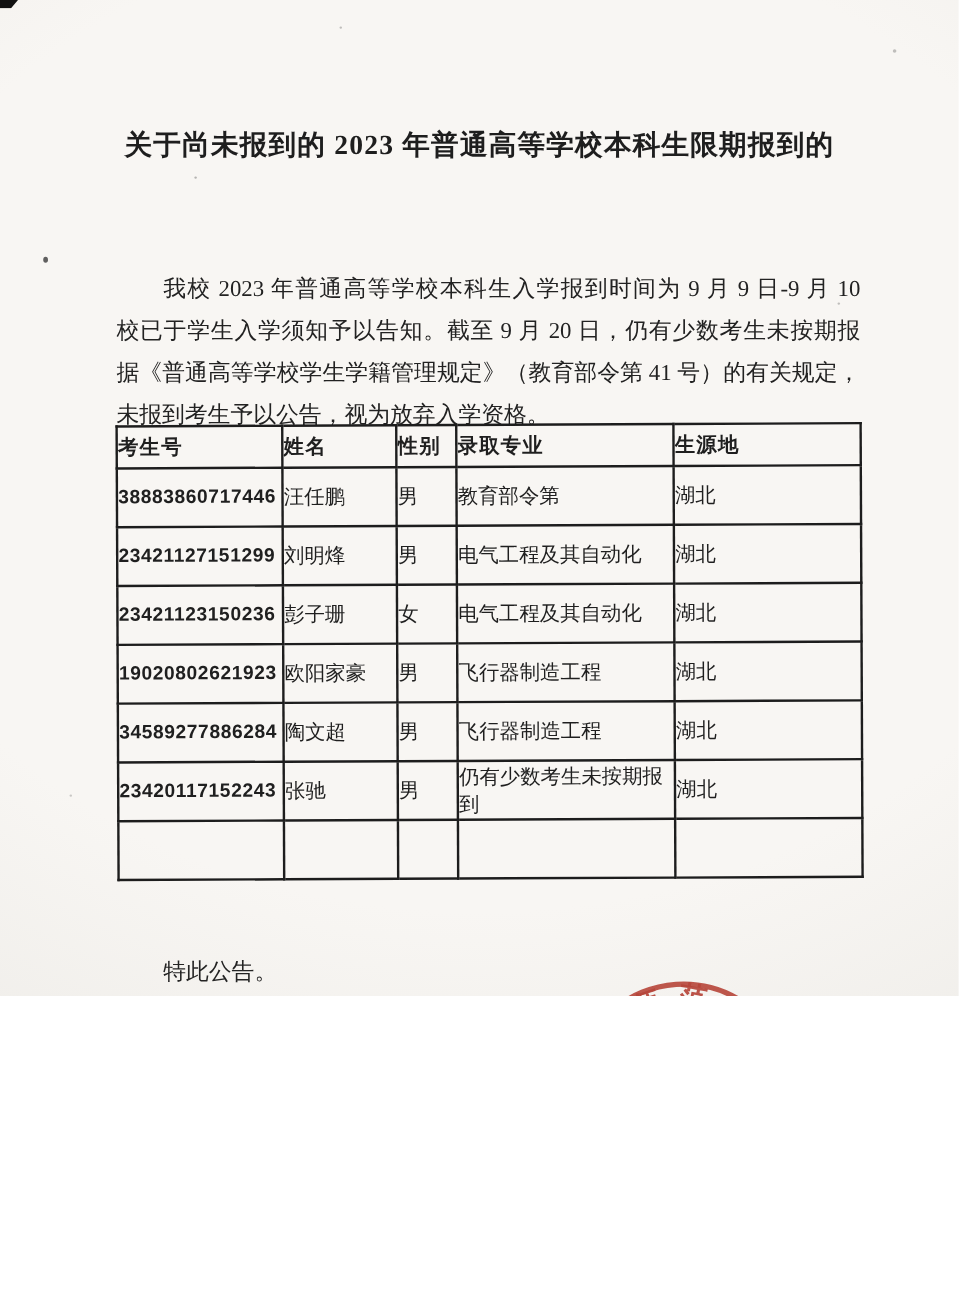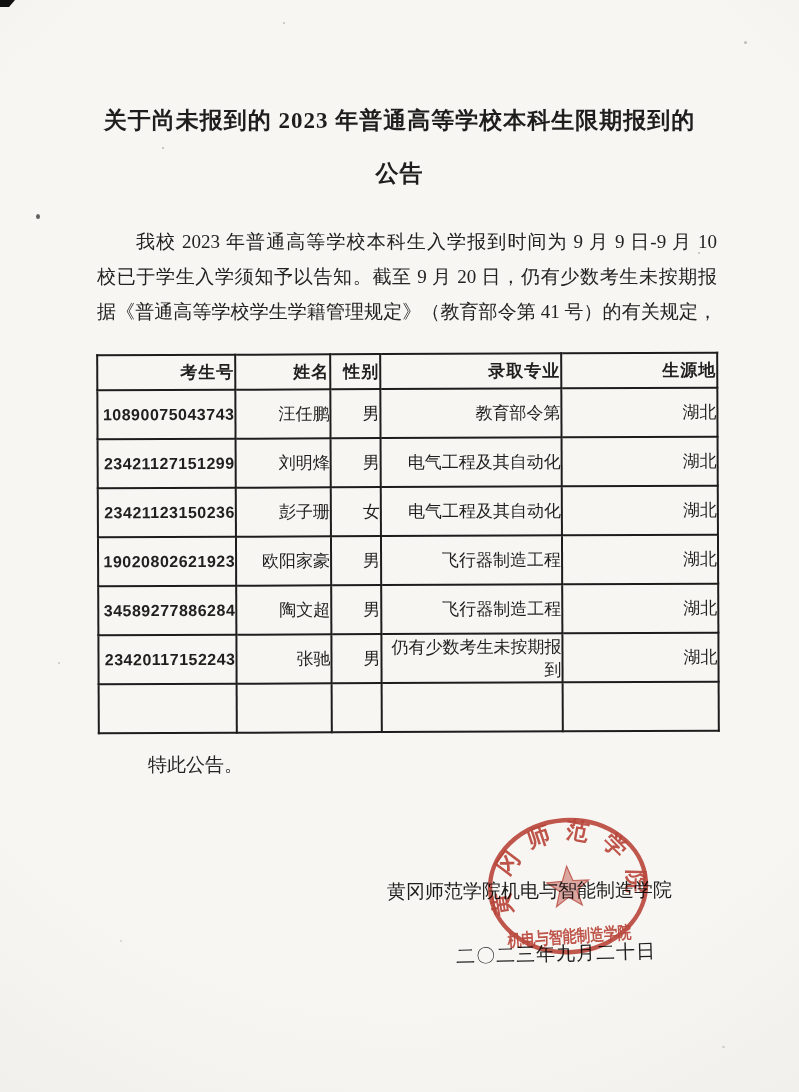--- a/index.html
+++ b/index.html
@@ -1,18 +1,18 @@
 <!DOCTYPE html>
 <html><head>
 <meta charset="utf-8">
 <style>
   html,body{margin:0;padding:0;}
   .page{
     position:relative;
-    width:799px;height:1092px;
+    width:799px;height:830px;
     background:radial-gradient(ellipse 120% 90% at 50% 42%, #f8f6f3 55%, #efede9 85%, #e6e4e0 100%);
     color:#242424;
     font-family:"Liberation Serif","DejaVu Serif",serif;
     overflow:hidden;
   }
   .corner-mark{
     position:absolute;left:0;top:0;width:15px;height:7px;
     background:#111;
     clip-path:polygon(0 0,100% 0,60% 100%,0 100%);
   }
@@ -28,30 +28,30 @@
   }
   .body-line{text-align:justify;text-align-last:justify;height:35px;overflow:hidden;}
   .body-line.first{text-indent:39px;}
   .body-line.last{text-align-last:left;}
   table.roster{
     position:absolute;left:97px;top:353px;width:620px;
     border-collapse:collapse;table-layout:fixed;
     transform:rotate(-0.25deg);
   }
   table.roster th,table.roster td{
-    border:2px solid #1d1d1d;text-align:right;vertical-align:middle;padding:0;
+    border:2px solid #1d1d1d;text-align:left;vertical-align:middle;padding:0;
     font-size:17px;color:#1f1f1f;overflow:hidden;
   }
   table.roster th{height:33px;font-weight:bold;letter-spacing:1px;}
   table.roster td{height:47px;}
   table.roster td.num{
     font-family:"Liberation Sans","DejaVu Sans",sans-serif;
     font-weight:bold;font-size:16px;letter-spacing:.5px;
   }
-  .closing{position:absolute;left:136px;top:752px;font-size:19px;margin-left:12px;}
+  .closing{position:absolute;left:136px;top:797px;font-size:19px;}
   .signature{
     position:absolute;left:387px;top:878px;font-size:19px;
     color:#1e1e1e;white-space:nowrap;z-index:1;transform:rotate(-.4deg);
   }
   .date{
     position:absolute;left:456px;top:941px;font-size:19px;letter-spacing:1px;
     color:#1e1e1e;white-space:nowrap;z-index:1;transform:rotate(-1.6deg);
   }
   .stamp{
     position:absolute;left:478px;top:812px;width:184px;height:148px;
@@ -71,27 +71,27 @@
     <div class="speck" style="left:162px;top:147px;width:2px;height:2px;opacity:.35;"></div>
     <div class="speck" style="left:698px;top:252px;width:2px;height:2px;opacity:.3;"></div>
     <div class="speck" style="left:58px;top:662px;width:2px;height:2px;opacity:.25;"></div>
     <div class="speck" style="left:722px;top:1046px;width:3px;height:2px;opacity:.2;"></div>
     <div class="speck" style="left:283px;top:22px;width:2px;height:2px;opacity:.3;"></div>
     <div class="speck" style="left:120px;top:940px;width:2px;height:2px;opacity:.2;"></div>
   </div>
 
   <div class="title">
     <div>关于尚未报到的 2023 年普通高等学校本科生限期报到的</div>
-    <div>公告</div>
   </div>
 
   <div class="body-text">
     <div class="body-line first">我校 2023 年普通高等学校本科生入学报到时间为 9 月 9 日-9 月 10 日，我</div>
     <div class="body-line">校已于学生入学须知予以告知。截至 9 月 20 日，仍有少数考生未按期报到。根</div>
     <div class="body-line">据《普通高等学校学生学籍管理规定》（教育部令第 41 号）的有关规定，现将</div>
+    <div class="body-line last">未报到考生予以公告，视为放弃入学资格。</div>
   </div>
 
   <table class="roster">
     <colgroup>
       <col style="width:138px">
         <col style="width:95px">
         <col style="width:50px">
         <col style="width:181px">
         <col style="width:156px">
     </colgroup>
@@ -99,21 +99,21 @@
       <tr>
         <th>考生号</th>
         <th>姓名</th>
         <th>性别</th>
         <th>录取专业</th>
         <th>生源地</th>
       </tr>
     </thead>
     <tbody>
       <tr>
-        <td class="num">10890075043743</td>
+        <td class="num">38883860717446</td>
         <td>汪任鹏</td>
         <td>男</td>
         <td>教育部令第</td>
         <td>湖北</td>
       </tr>
       <tr>
         <td class="num">23421127151299</td>
         <td>刘明烽</td>
         <td>男</td>
         <td>电气工程及其自动化</td>

